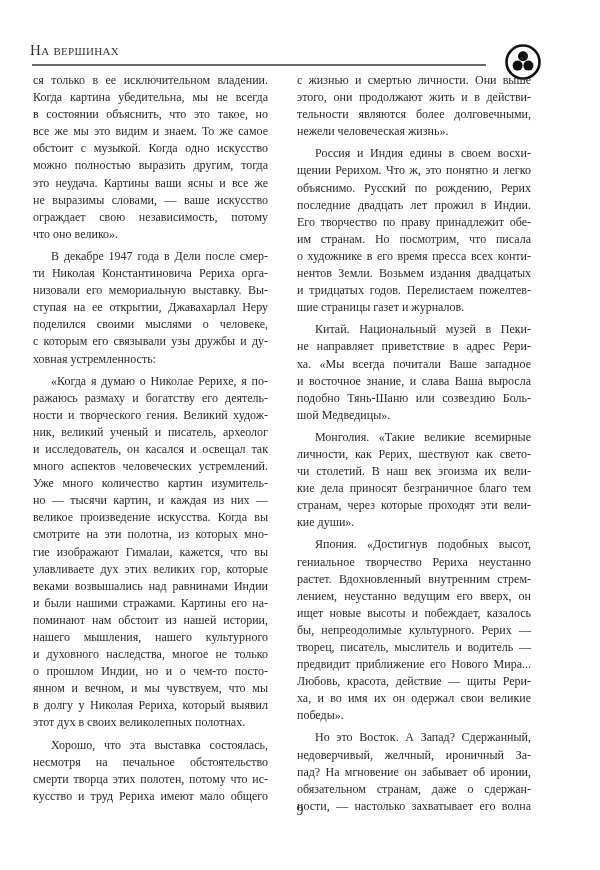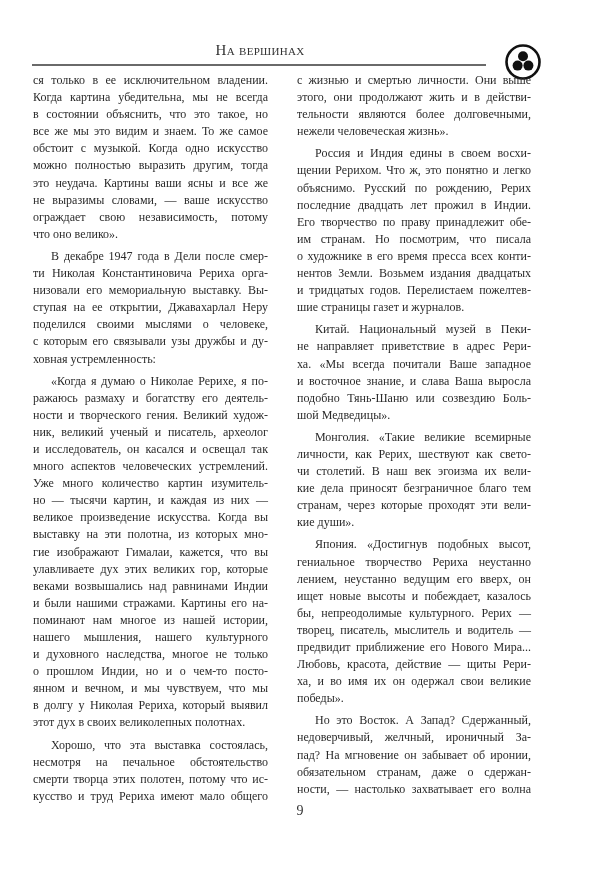--- a/index.html
+++ b/index.html
@@ -4,21 +4,21 @@
 <style>
   html, body { margin: 0; padding: 0; }
   body {
     width: 600px; height: 870px; background: #ffffff; position: relative; overflow: hidden;
     font-family: "Liberation Serif", "DejaVu Serif", serif; color: #2a2a2a;
   }
   .header {
     position: absolute; left: 30px; top: 36px; width: 500px; height: 30px;
   }
   .header-title {
-    position: absolute; left: 0; right: 40px; top: 6px; text-align: center;
+    position: absolute; left: 0; right: 40px; top: 6px; 
     font-size: 15px; letter-spacing: 0.3px; color: #333;
     font-variant: small-caps;
   }
   .header-rule {
     position: absolute; left: 2px; right: 44px; top: 28px; height: 1.5px; background: #6a6a6a;
   }
   .emblem {
     position: absolute; left: 504px; top: 43px; width: 38px; height: 38px;
   }
   .col {
@@ -79,26 +79,26 @@
     <p>
       <span class="line indent">«Когда я думаю о Николае Рерихе, я по-</span>
       <span class="line">ражаюсь размаху и богатству его деятель-</span>
       <span class="line">ности и творческого гения. Великий худож-</span>
       <span class="line">ник, великий ученый и писатель, археолог</span>
       <span class="line">и исследователь, он касался и освещал так</span>
       <span class="line">много аспектов человеческих устремлений.</span>
       <span class="line">Уже много количество картин изумитель-</span>
       <span class="line">но — тысячи картин, и каждая из них —</span>
       <span class="line">великое произведение искусства. Когда вы</span>
-      <span class="line">выставку на эти полотна, из которых мно-</span>
+      <span class="line">смотрите на эти полотна, из которых мно-</span>
       <span class="line">гие изображают Гималаи, кажется, что вы</span>
       <span class="line">улавливаете дух этих великих гор, которые</span>
       <span class="line">веками возвышались над равнинами Индии</span>
       <span class="line">и были нашими стражами. Картины его на-</span>
-      <span class="line">поминают нам многое из нашей истории,</span>
+      <span class="line">поминают нам обстоит из нашей истории,</span>
       <span class="line">нашего мышления, нашего культурного</span>
       <span class="line">и духовного наследства, многое не только</span>
       <span class="line">о прошлом Индии, но и о чем-то посто-</span>
       <span class="line">янном и вечном, и мы чувствуем, что мы</span>
       <span class="line">в долгу у Николая Рериха, который выявил</span>
       <span class="line last">этот дух в своих великолепных полотнах.</span>
     </p>
     <div class="para-gap"></div>
     <p>
       <span class="line indent">Хорошо, что эта выставка состоялась,</span>
@@ -142,20 +142,21 @@
       <span class="line">личности, как Рерих, шествуют как свето-</span>
       <span class="line">чи столетий. В наш век эгоизма их вели-</span>
       <span class="line">кие дела приносят безграничное благо тем</span>
       <span class="line">странам, через которые проходят эти вели-</span>
       <span class="line last">кие души».</span>
     </p>
     <div class="para-gap"></div>
     <p>
       <span class="line indent">Япония. «Достигнув подобных высот,</span>
       <span class="line">гениальное творчество Рериха неустанно</span>
+      <span class="line">растет. Вдохновленный внутренним стрем-</span>
       <span class="line">лением, неустанно ведущим его вверх, он</span>
       <span class="line">ищет новые высоты и побеждает, казалось</span>
       <span class="line">бы, непреодолимые культурного. Рерих —</span>
       <span class="line">творец, писатель, мыслитель и водитель —</span>
       <span class="line">предвидит приближение его Нового Мира...</span>
       <span class="line">Любовь, красота, действие — щиты Рери-</span>
       <span class="line">ха, и во имя их он одержал свои великие</span>
       <span class="line last">победы».</span>
     </p>
     <div class="para-gap"></div>

